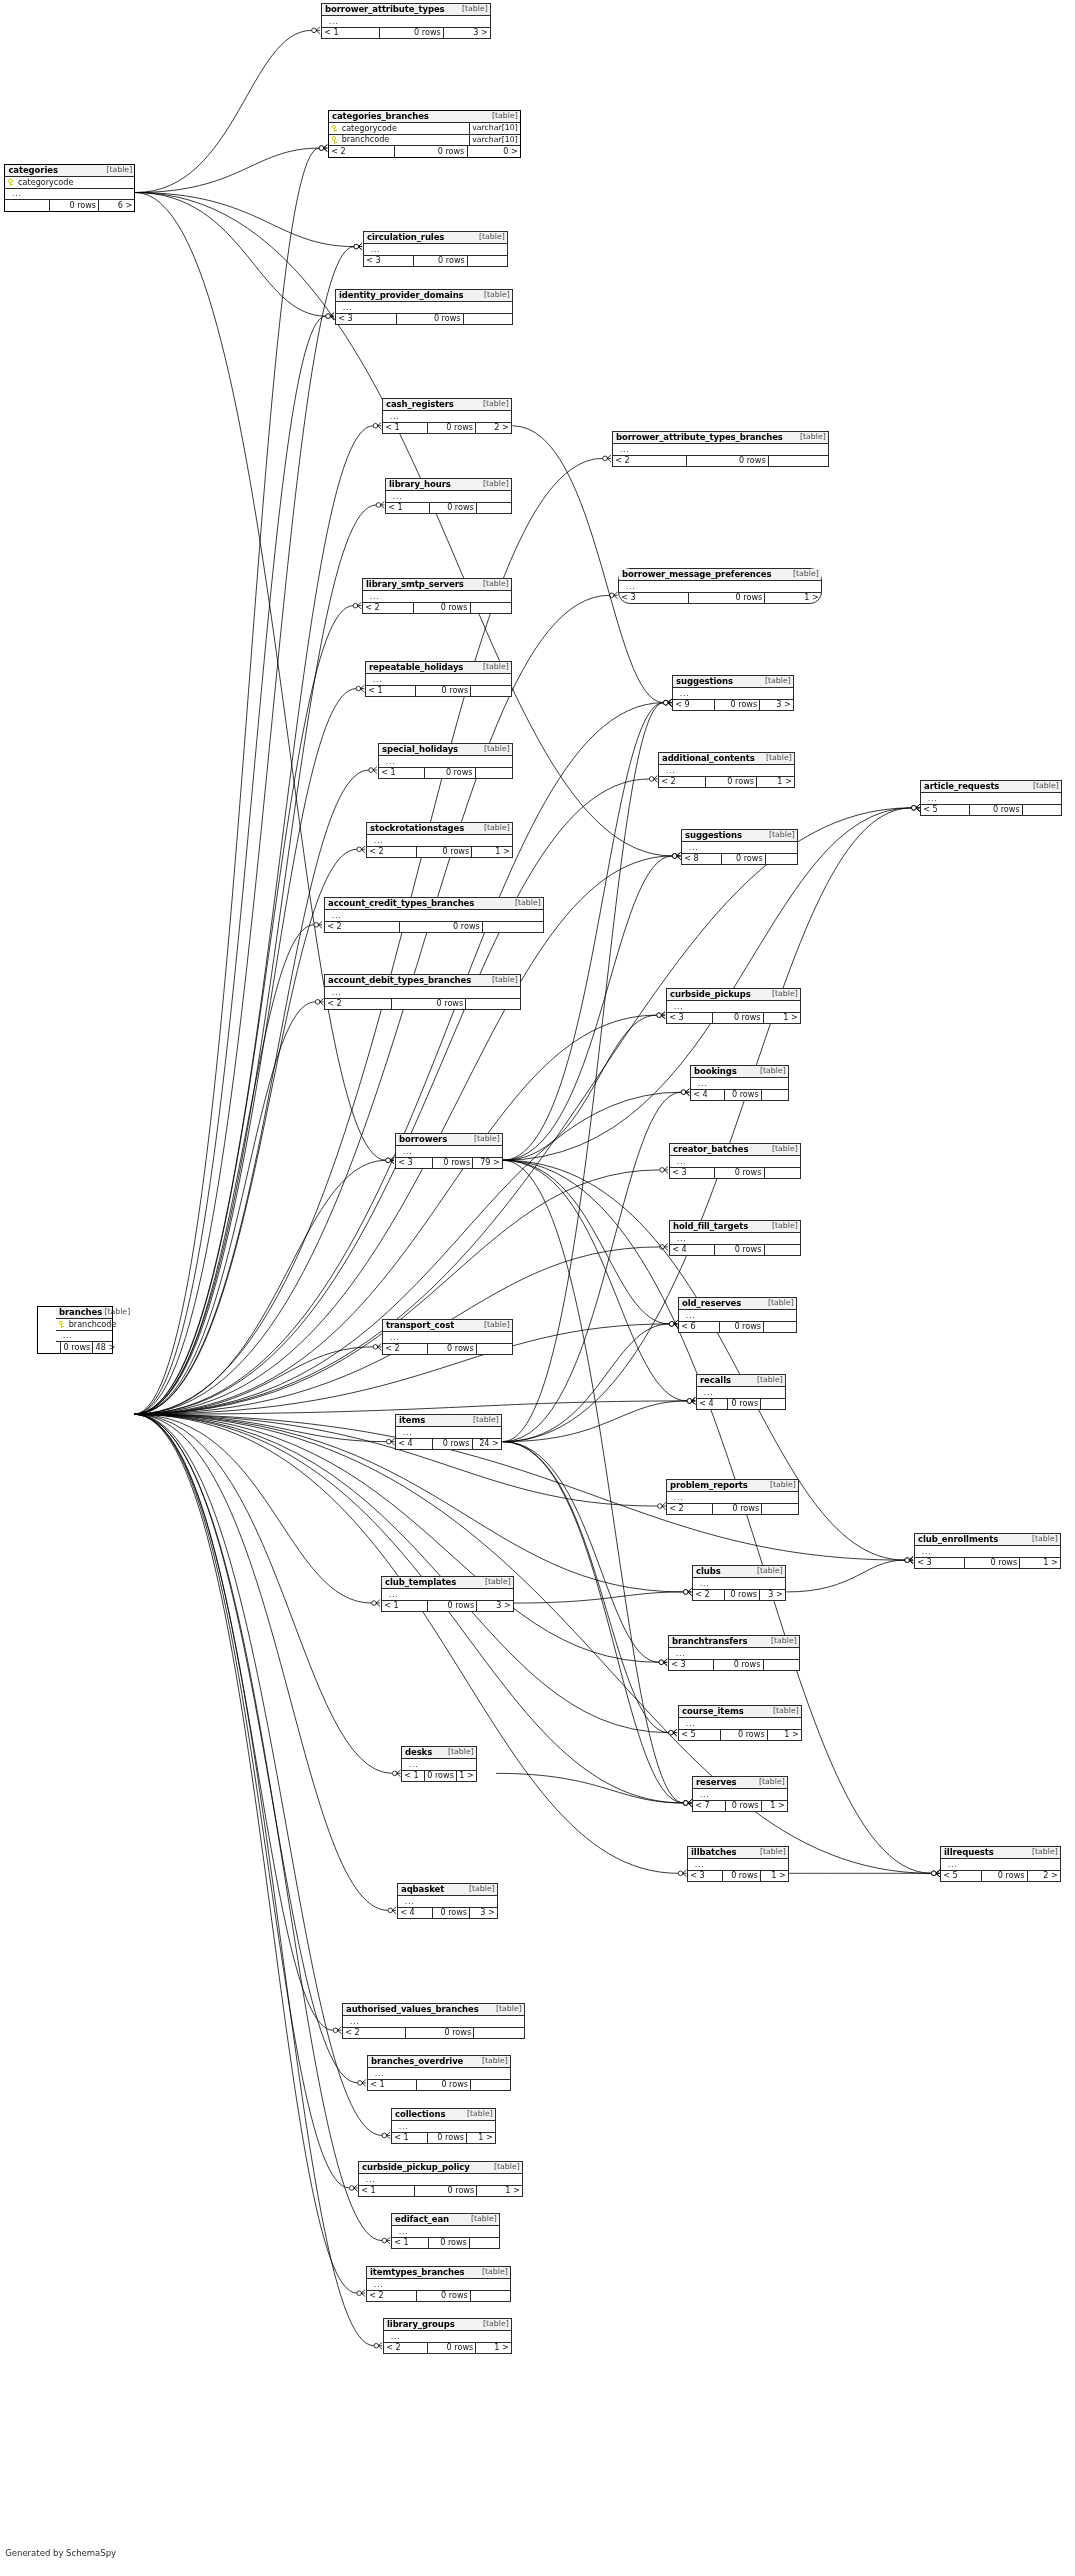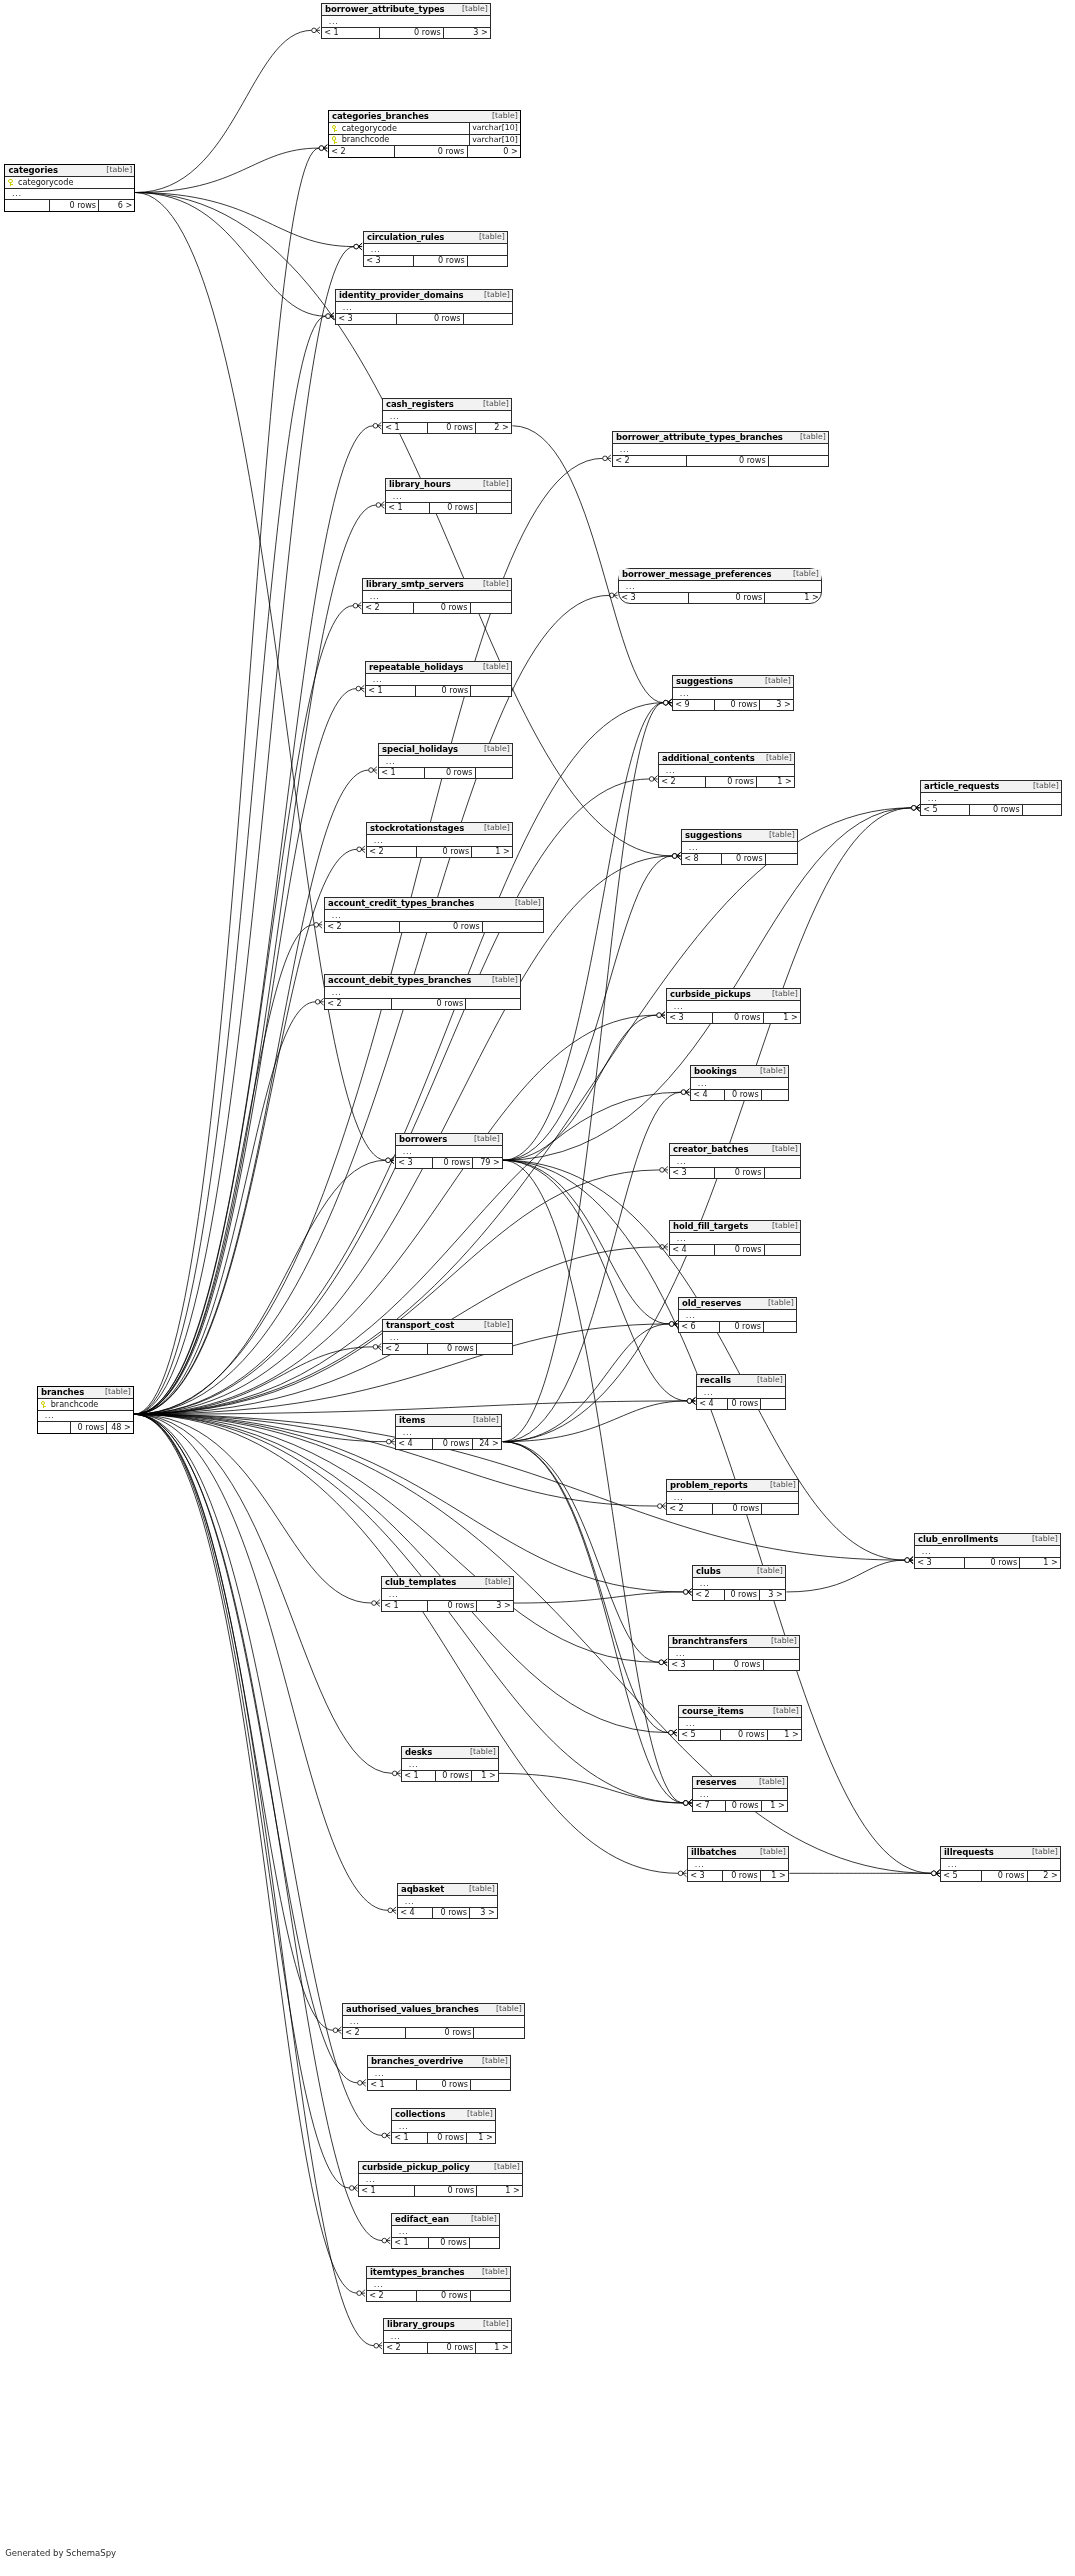--- a/index.html
+++ b/index.html
@@ -741,21 +741,21 @@
         </div>
         <div class="col ellip">
           <span class="cname">...</span>
         </div>
         <div class="foot">
           <div class="f fl">&lt; 2</div>
           <div class="f fm">0 rows</div>
           <div class="f fr"></div>
         </div>
       </div>
-      <div class="tbl root" style="left: 37px; top: 1386px; width: 97px;">
+      <div class="tbl root" style="left: 37px; top: 1306px; width: 76px; padding-left: 18px;">
         <div class="hdr">
           <span class="tname">branches</span>
           <span class="ttype">[table]</span>
         </div>
         <div class="col">
           <span class="key">
             <span class="kb"></span>
             <span class="ks"></span>
             <span class="kt"></span>
           </span>
@@ -791,21 +791,21 @@
         </div>
         <div class="col ellip">
           <span class="cname">...</span>
         </div>
         <div class="foot">
           <div class="f fl">&lt; 1</div>
           <div class="f fm">0 rows</div>
           <div class="f fr">3 &gt;</div>
         </div>
       </div>
-      <div class="tbl" style="left: 401px; top: 1746px; width: 98px;">
+      <div class="tbl" style="left: 401px; top: 1746px; width: 76px;">
         <div class="hdr">
           <span class="tname">desks</span>
           <span class="ttype">[table]</span>
         </div>
         <div class="col ellip">
           <span class="cname">...</span>
         </div>
         <div class="foot">
           <div class="f fl">&lt; 1</div>
           <div class="f fm">0 rows</div>

